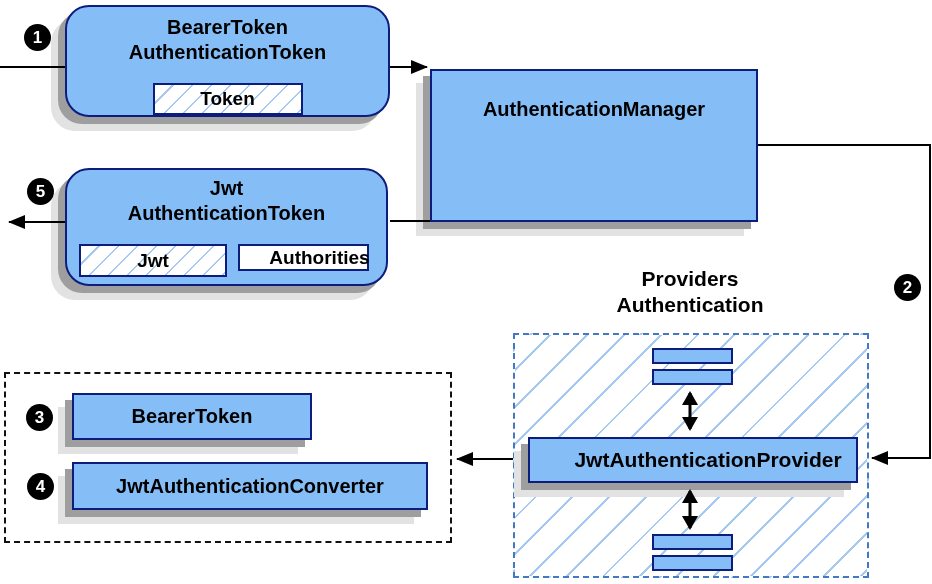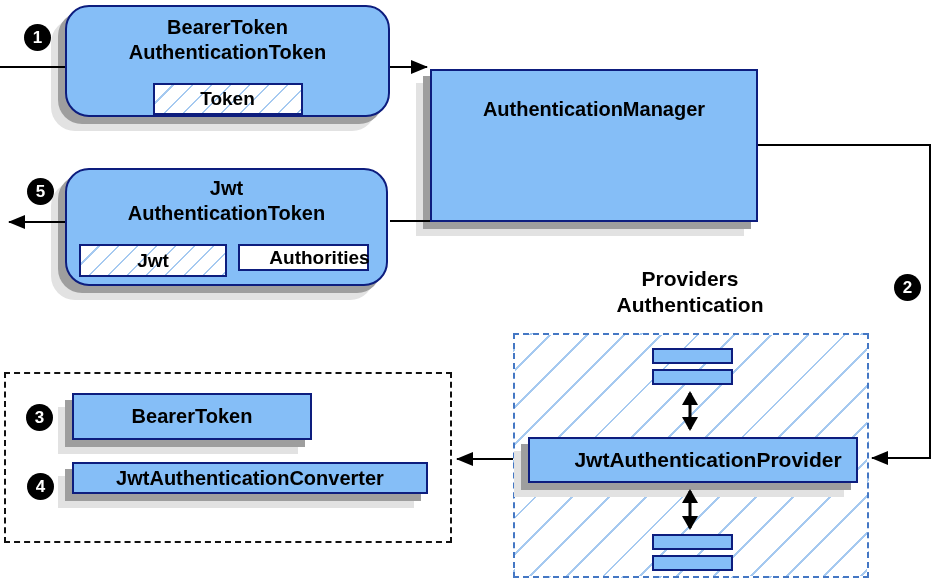--- a/index.html
+++ b/index.html
@@ -88,21 +88,21 @@
   </div>
 
   <div class="box shadowed simple-label" style="left:528px;top:437px;width:330px;height:46px;font-size:21px;padding-left:30px;">
     <span>JwtAuthenticationProvider</span>
   </div>
 
   <div class="box shadowed simple-label" style="left:72px;top:393px;width:240px;height:47px;">
     <span>BearerToken</span>
   </div>
 
-  <div class="box shadowed simple-label" style="left:72px;top:462px;width:356px;height:32px;">
+  <div class="box shadowed simple-label" style="left:72px;top:462px;width:356px;height:48px;">
     <span>JwtAuthenticationConverter</span>
   </div>
 
   <div class="step-circle" style="left:24px;top:24px;">
     <span>1</span>
   </div>
   <div class="step-circle" style="left:894px;top:274px;">
     <span>2</span>
   </div>
   <div class="step-circle" style="left:26px;top:404px;">

